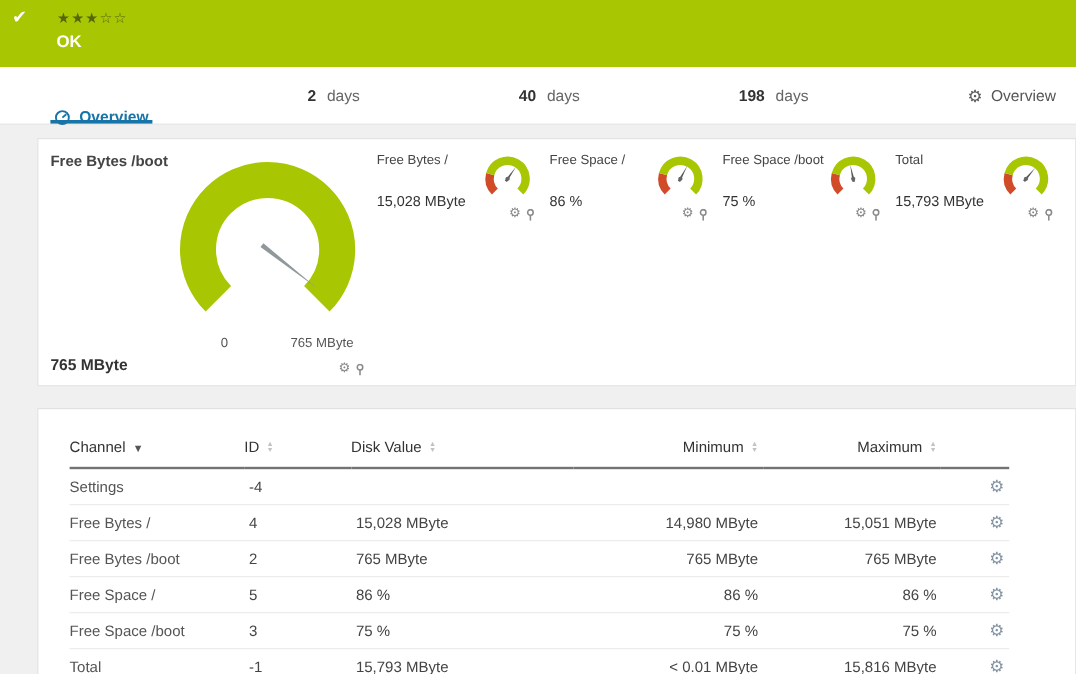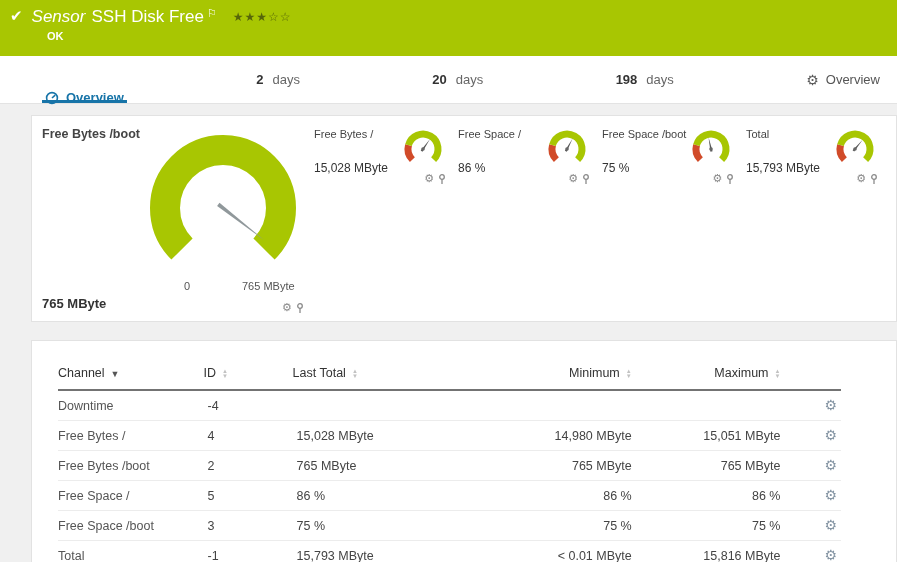--- a/index.html
+++ b/index.html
@@ -20,21 +20,21 @@
   .topbar{
     background:var(--brand-green,#a8c602);
     height:56px;padding:7px 10px 0 10px;color:#fff;
   }
   .title-row{display:flex;align-items:center;}
   .check-icon{font-size:15px;margin-right:9px;margin-top:-2px;}
   .sensor-title{font-size:17px;font-weight:normal;margin:0;display:flex;align-items:baseline;}
   .sensor-title em{font-style:italic;margin-right:6px;}
   .flag-icon{font-size:11px;vertical-align:super;margin-left:3px;position:relative;top:-5px;}
   .stars{margin-left:16px;font-size:12px;letter-spacing:1px;color:#56660a;cursor:pointer;}
-  .ok-status{margin-left:37px;font-size:11px;font-weight:bold;margin-top:3px;}
+  .ok-status{margin-left:37px;font-size:14px;font-weight:bold;margin-top:3px;}
   
   .tabbar{
     background:#fff;border-bottom:1px solid #e3e3e3;
     display:flex;align-items:stretch;justify-content:space-between;
     height:48px;padding:0 14px 0 42px;
   }
   .tab{
     display:flex;align-items:center;gap:7px;
     color:#555;font-size:13px;cursor:pointer;
     border-bottom:3px solid transparent;border-top:3px solid transparent;
@@ -89,46 +89,41 @@
   }
   .sorted{margin-left:6px;font-size:9px;color:#555;}
   .th-wrap{cursor:pointer;}
 </style>
 </head>
 <body>
 
 <div class="topbar">
   <div class="title-row">
     <span class="check-icon">✔</span>
-    <h1 class="sensor-title">
-      <em>Sensor</em>
-      <span>SSH Disk Free</span>
-      <span class="flag-icon">⚐</span>
-    </h1>
     <span class="stars">★★★☆☆</span>
   </div>
   <div class="ok-status">OK</div>
 </div>
 
 <div class="tabbar">
   <div class="tab active">
     <span class="ticon">
       <svg width="14" height="14" viewBox="0 0 14 14">
           <circle cx="7" cy="7" r="5.4" fill="none" stroke="currentColor" stroke-width="1.6"></circle>
           <line x1="7" y1="7" x2="10.2" y2="4.2" stroke="currentColor" stroke-width="1.6"></line>
         </svg>
     </span>
     <span>Overview</span>
   </div>
   <div class="tab">
     <span class="tnum">2</span>
     <span class="tunit">days</span>
   </div>
   <div class="tab">
-    <span class="tnum">20</span>
+    <span class="tnum">40</span>
     <span class="tunit">days</span>
   </div>
   <div class="tab">
     <span class="tnum">198</span>
     <span class="tunit">days</span>
   </div>
   <div class="tab">
     <span class="ticon gear-glyph">⚙</span>
     <span>Overview</span>
   </div>
@@ -267,38 +262,38 @@
         <col style="width:155px">
         <col>
     </colgroup>
     <thead>
       <tr>
         <th><span class="th-wrap"><span>Channel</span><span class="sorted">▼</span></span></th>
         <th><span class="th-wrap"><span>ID</span><span class="sort">
                 <span>▲</span>
                 <span>▼</span>
               </span></span></th>
-        <th><span class="th-wrap"><span>Last Total</span><span class="sort">
+        <th><span class="th-wrap"><span>Disk Value</span><span class="sort">
                 <span>▲</span>
                 <span>▼</span>
               </span></span></th>
         <th class="r"><span class="th-wrap"><span>Minimum</span><span class="sort">
                 <span>▲</span>
                 <span>▼</span>
               </span></span></th>
         <th class="r"><span class="th-wrap"><span>Maximum</span><span class="sort">
                 <span>▲</span>
                 <span>▼</span>
               </span></span></th>
         <th class="gearcell"></th>
       </tr>
     </thead>
     <tbody>
       <tr>
-        <td>Downtime</td>
+        <td>Settings</td>
         <td>-4</td>
         <td></td>
         <td class="r"></td>
         <td class="r"></td>
         <td class="gearcell"><span class="row-gear">⚙</span></td>
       </tr>
       <tr>
         <td>Free Bytes /</td>
         <td>4</td>
         <td>15,028 MByte</td>

